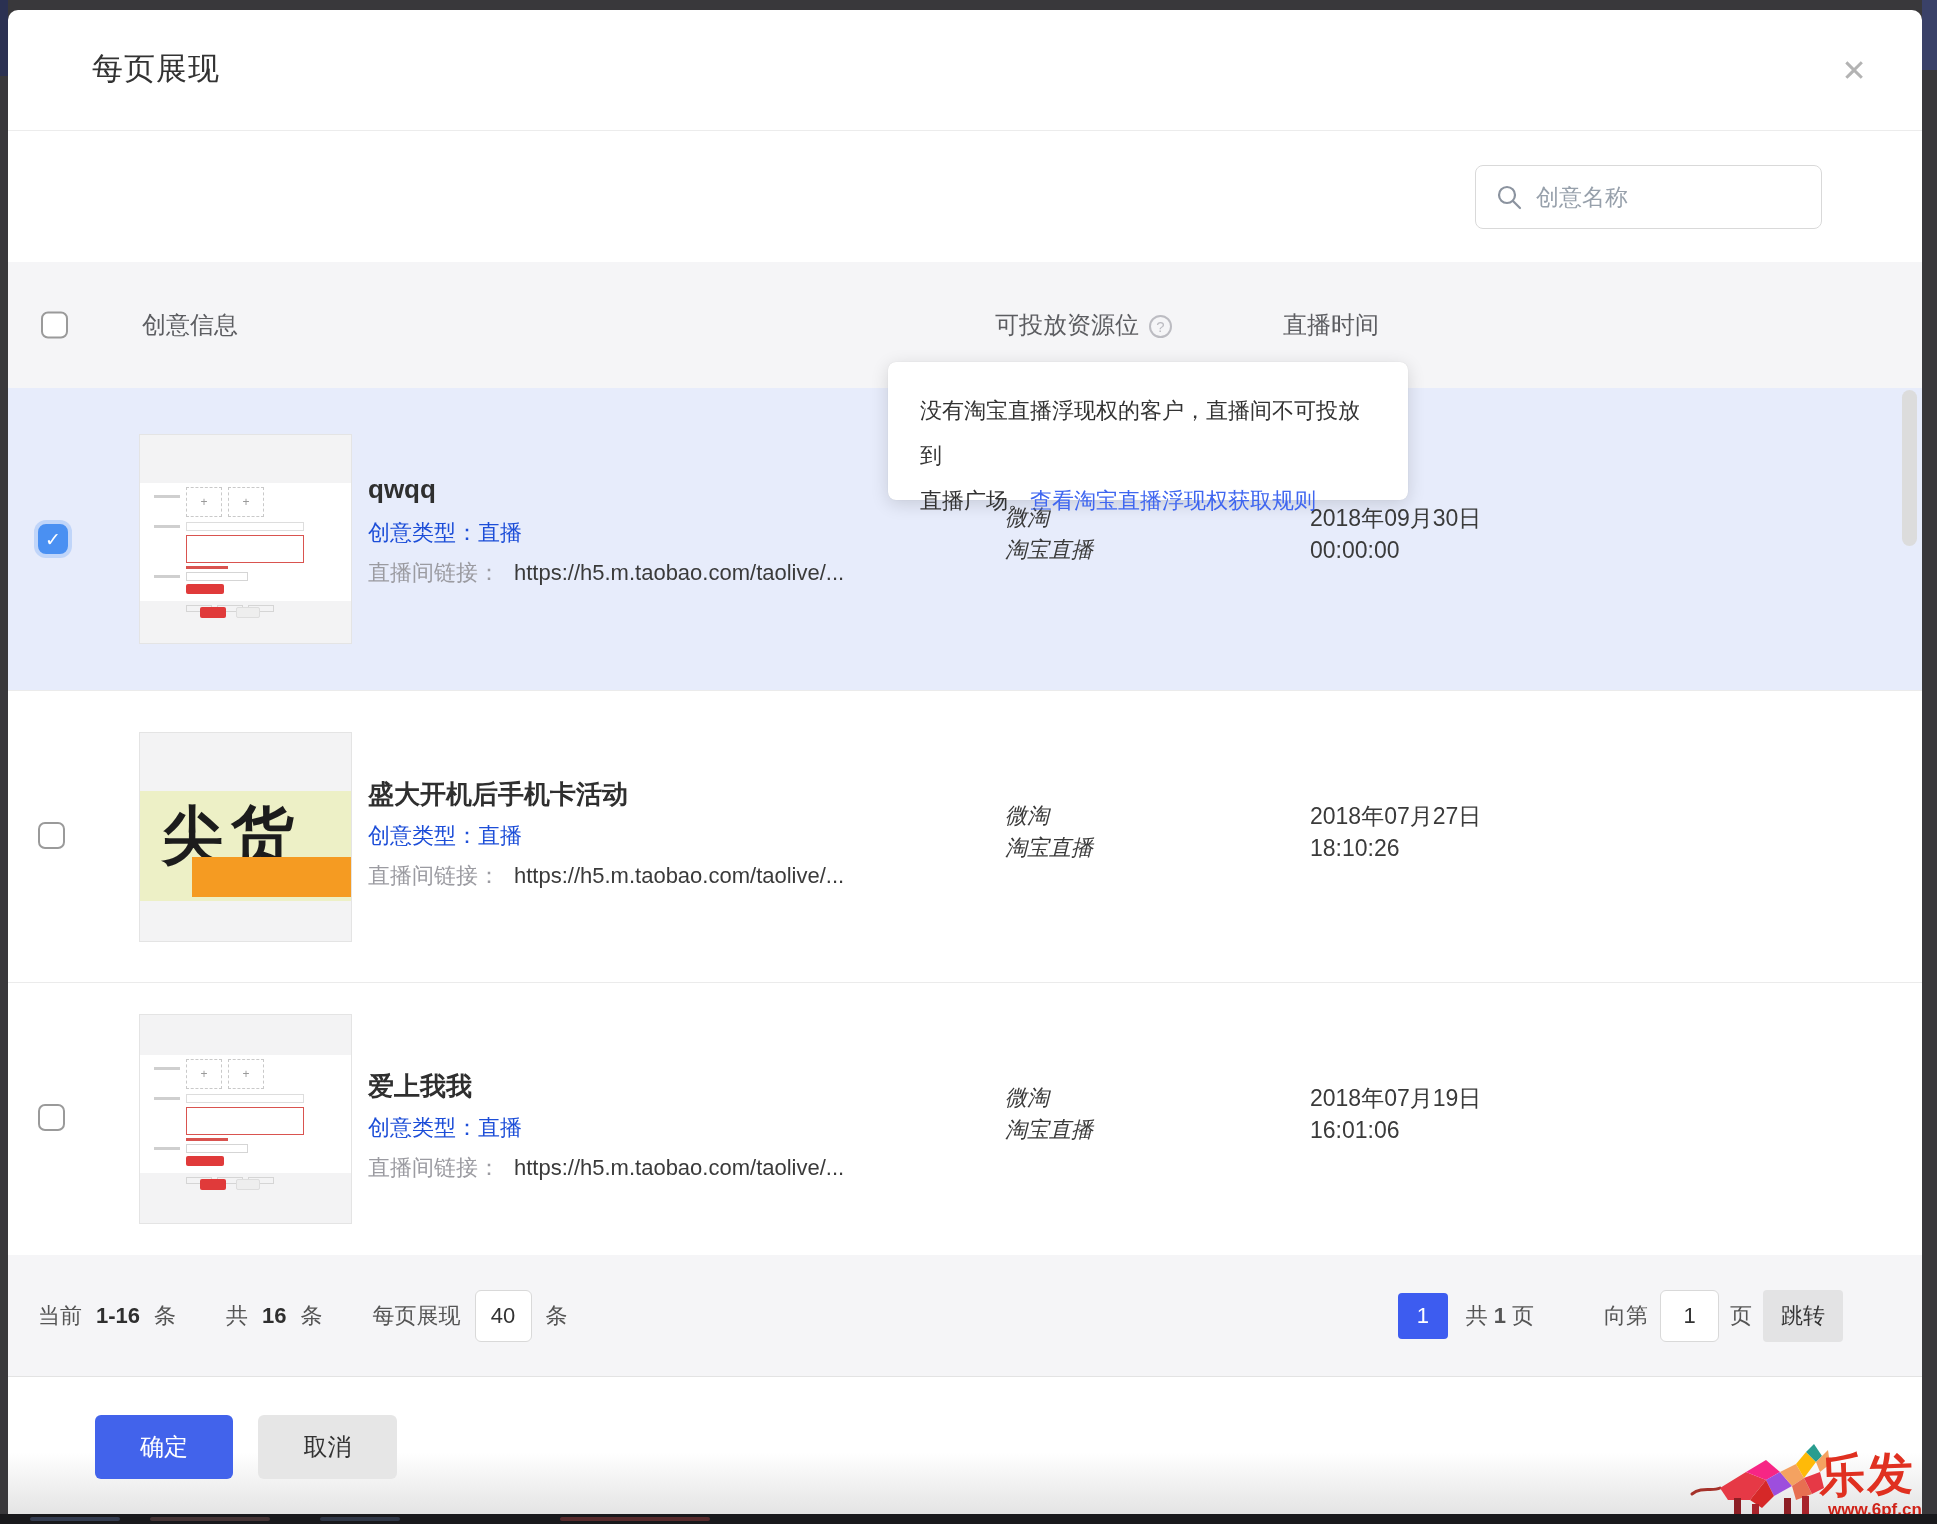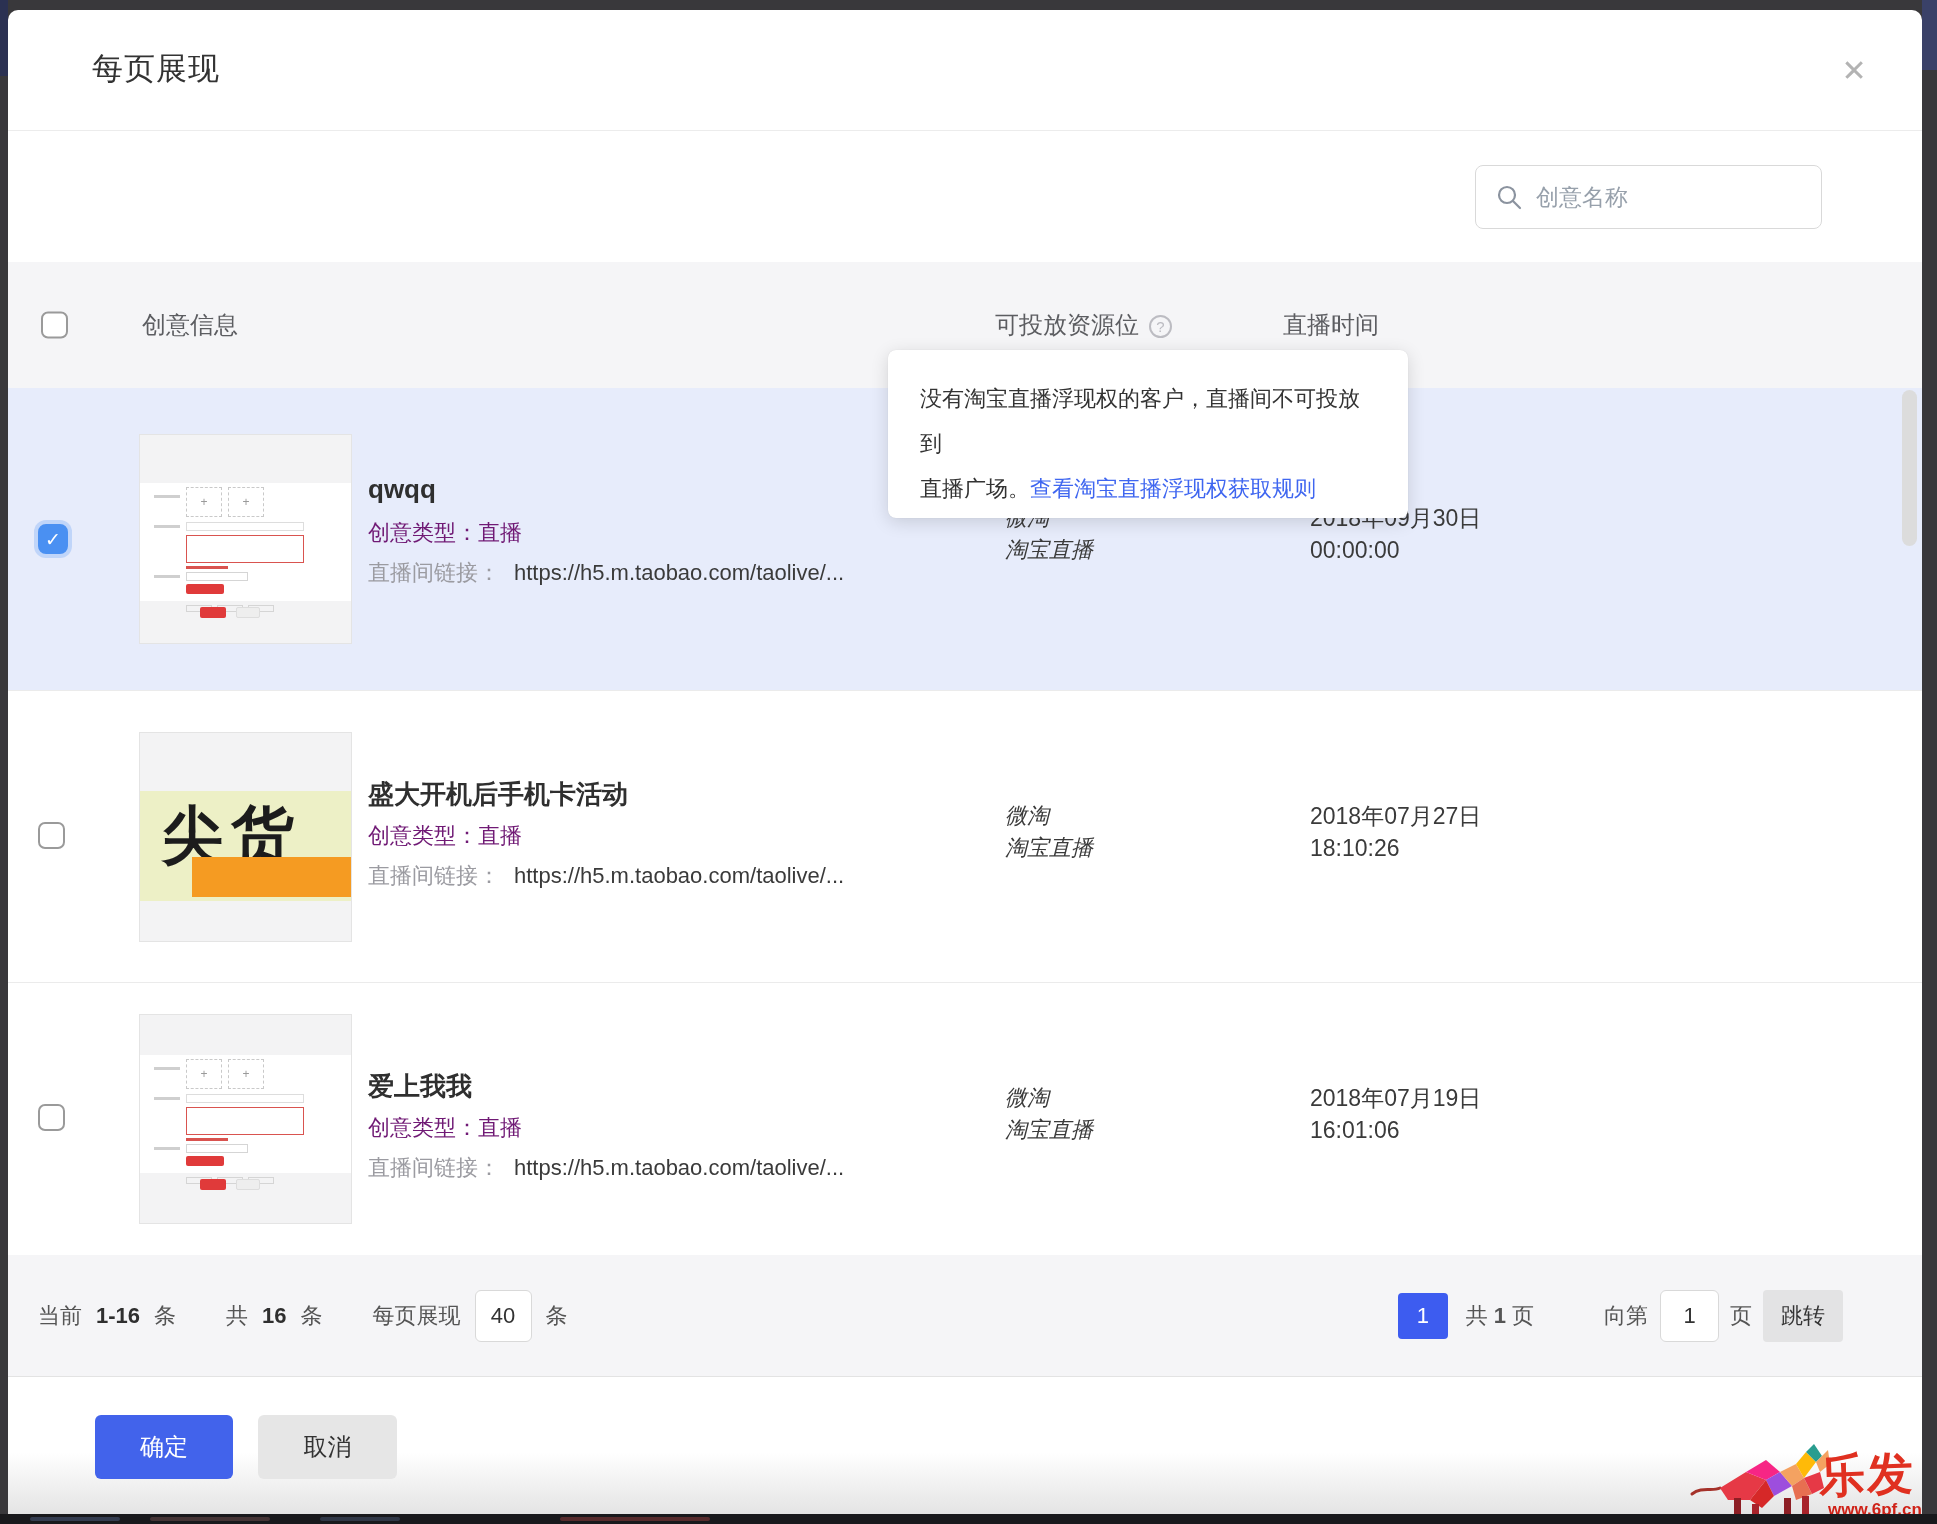--- a/index.html
+++ b/index.html
@@ -98,30 +98,30 @@
   .mf-btn-red { width:26px; height:11px; background:#e03a3a; border-radius:2px; }
   .mf-btn-gray { width:24px; height:11px; background:#eee; border:1px solid #ddd; border-radius:2px; }
 
   
   .banner-mid { position:absolute; left:0; top:58px; width:100%; height:110px; background:#edf0c6; }
   .banner-text { position:absolute; left:22px; top:2px; font-size:63px; font-weight:bold; color:#1c1c1c;
                  letter-spacing:6px; white-space:nowrap; }
   .banner-bar { position:absolute; left:52px; top:66px; width:161px; height:40px; background:#f59b22; }
 
   .row-title { position:absolute; left:360px; top:86px; font-size:26px; font-weight:600; color:#2f2f2f; }
-  .row-type  { position:absolute; left:360px; top:130px; font-size:22px; color:#701a75; }
+  .row-type  { position:absolute; left:360px; top:130px; font-size:22px; color:#1d4ed8; }
   .row-link  { position:absolute; left:360px; top:170px; font-size:22px; color:#9b9ba1; }
   .row-link .url { color:#3a3a3a; margin-left:14px; }
   .res-col   { position:absolute; left:997px; top:calc(50% - 37px); width:160px;
                text-align:left; font-size:22px; color:#3a3a3a; line-height:32px;font-style:italic; }
   .date-col  { position:absolute; left:1302px; top:calc(50% - 37px); font-size:23px; color:#3a3a3a; line-height:32px; }
 
   
   .tooltip {
-    left:880px; top:340px; width:520px; height:168px; background:#fff; border-radius:8px;
+    left:880px; top:352px; width:520px; height:138px; background:#fff; border-radius:8px;
     box-shadow:0 4px 18px rgba(0,0,0,.14), 0 0 1px rgba(0,0,0,.12);
     padding:26px 30px 0 32px; font-size:22px; line-height:45px; color:#333; z-index:5;
   }
   .tooltip .link { color:#3f66f0; cursor:pointer; }
 
   .scroll-thumb { left:1894px; top:380px; width:15px; height:156px; background:#dcdcdc; border-radius:8px; z-index:6; }
 
   
   .pagination {
     left:0; top:1245px; width:1914px; height:122px; background:#f5f5f7;

